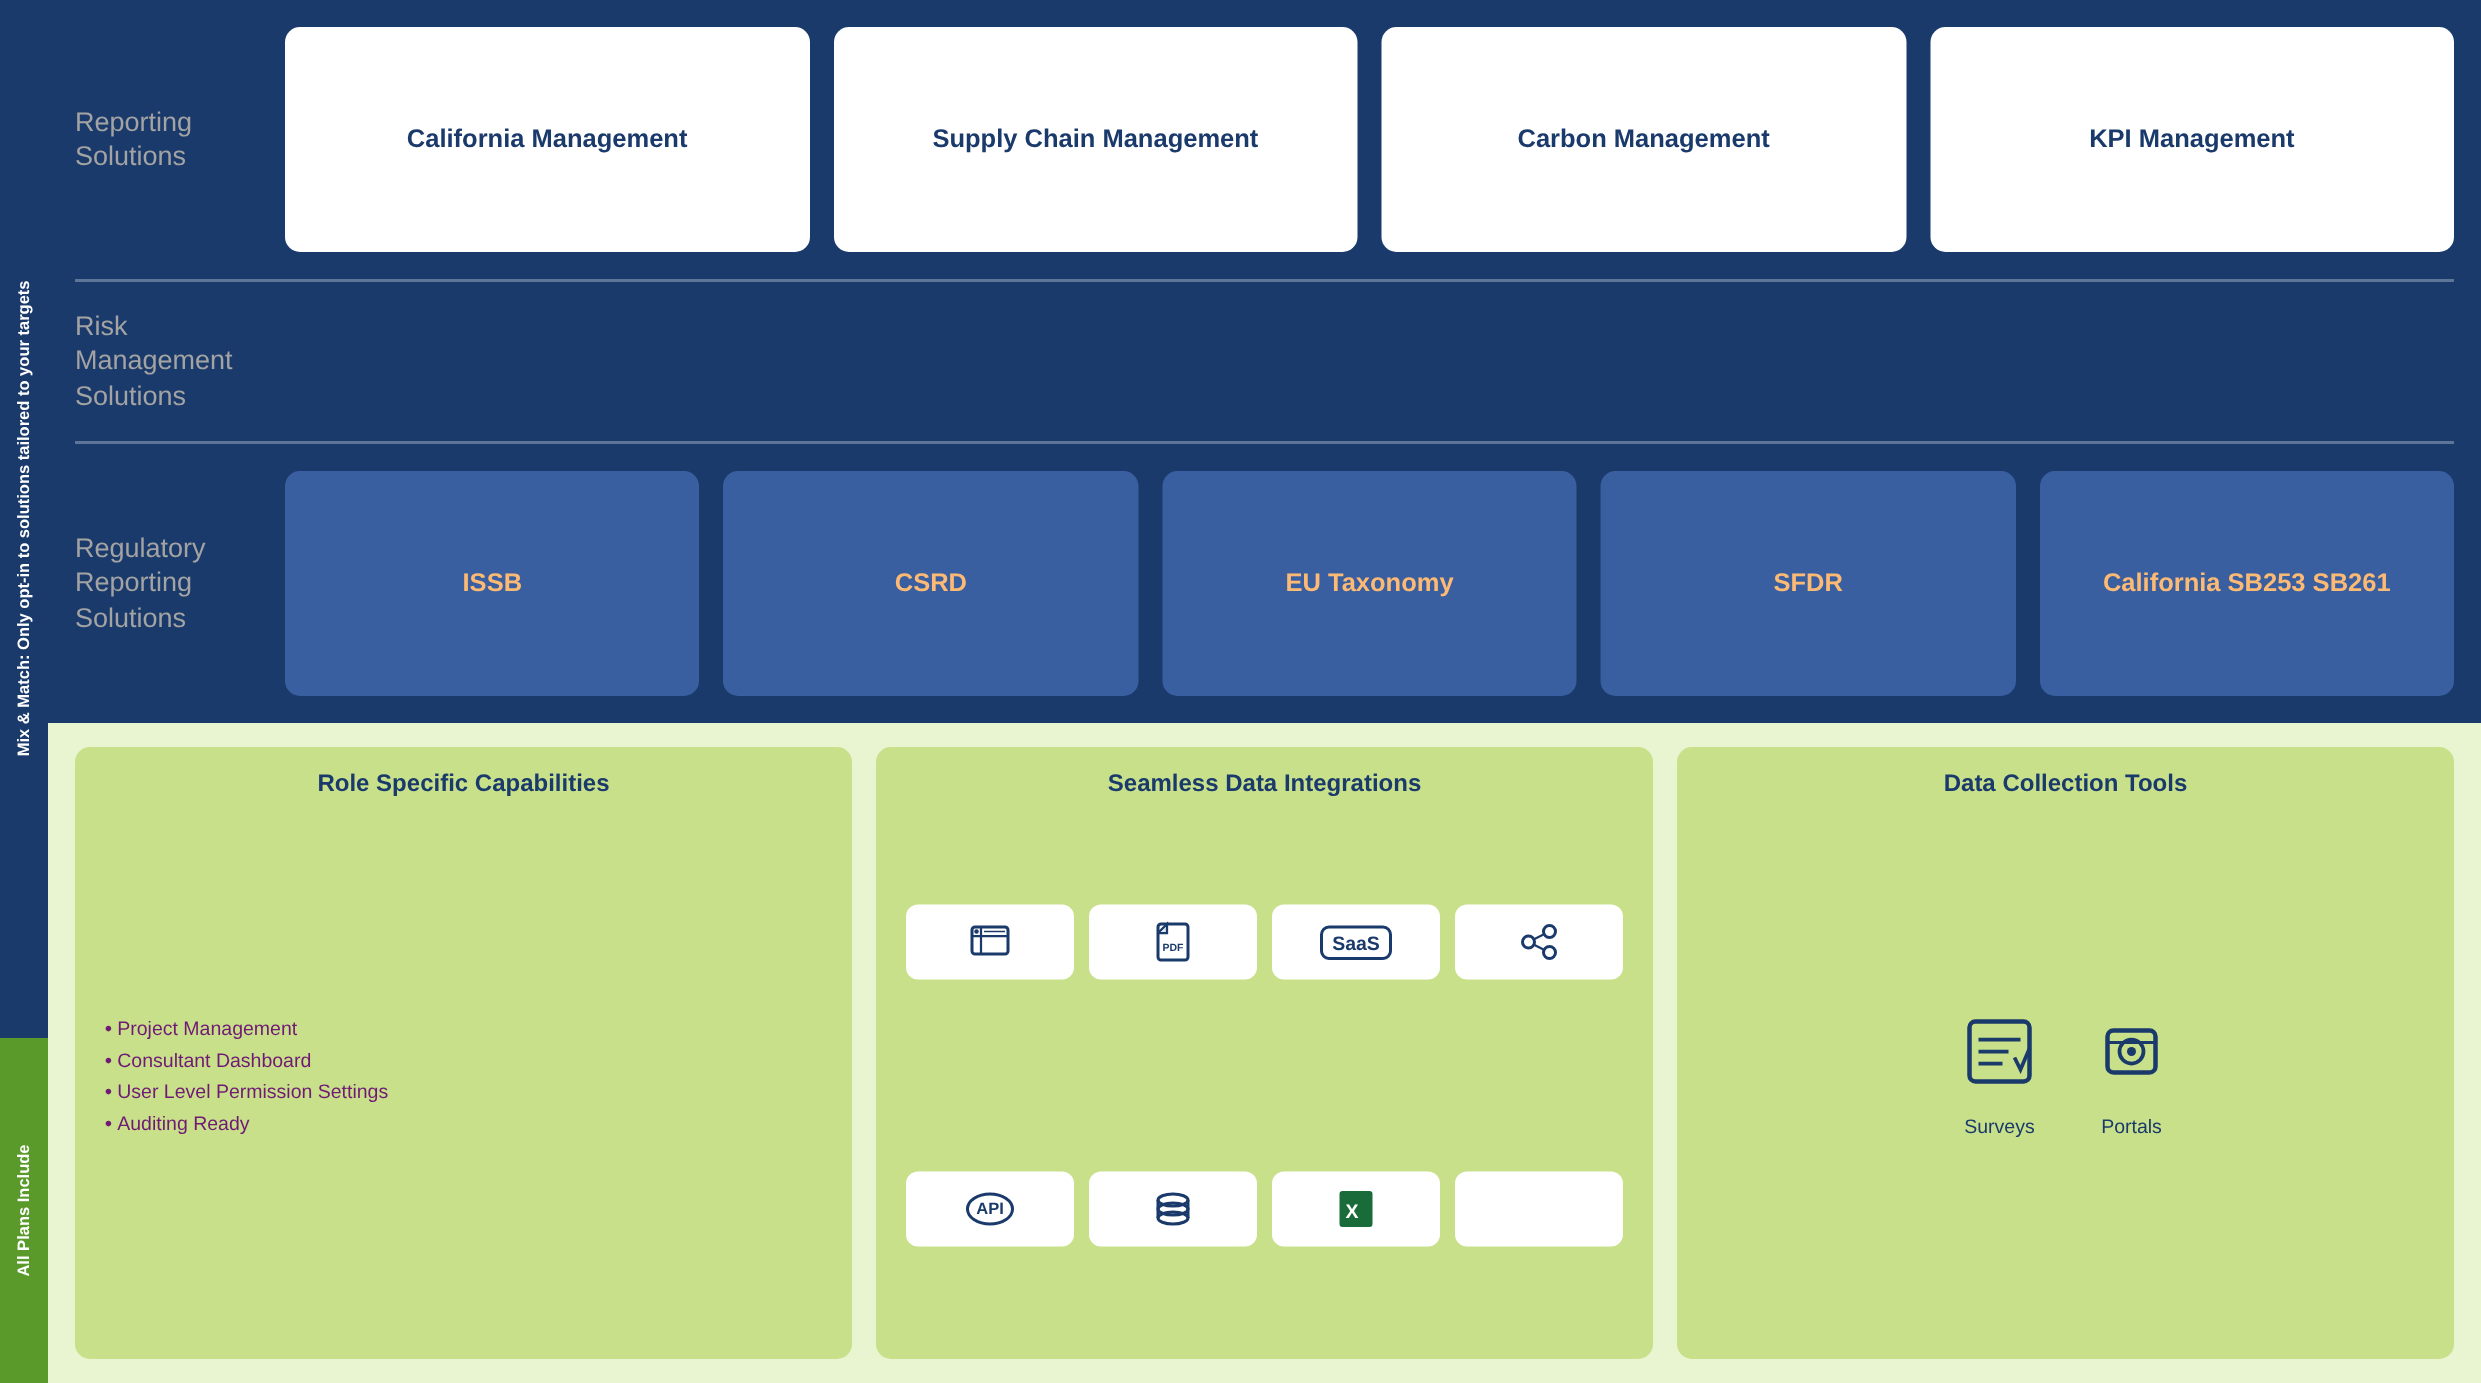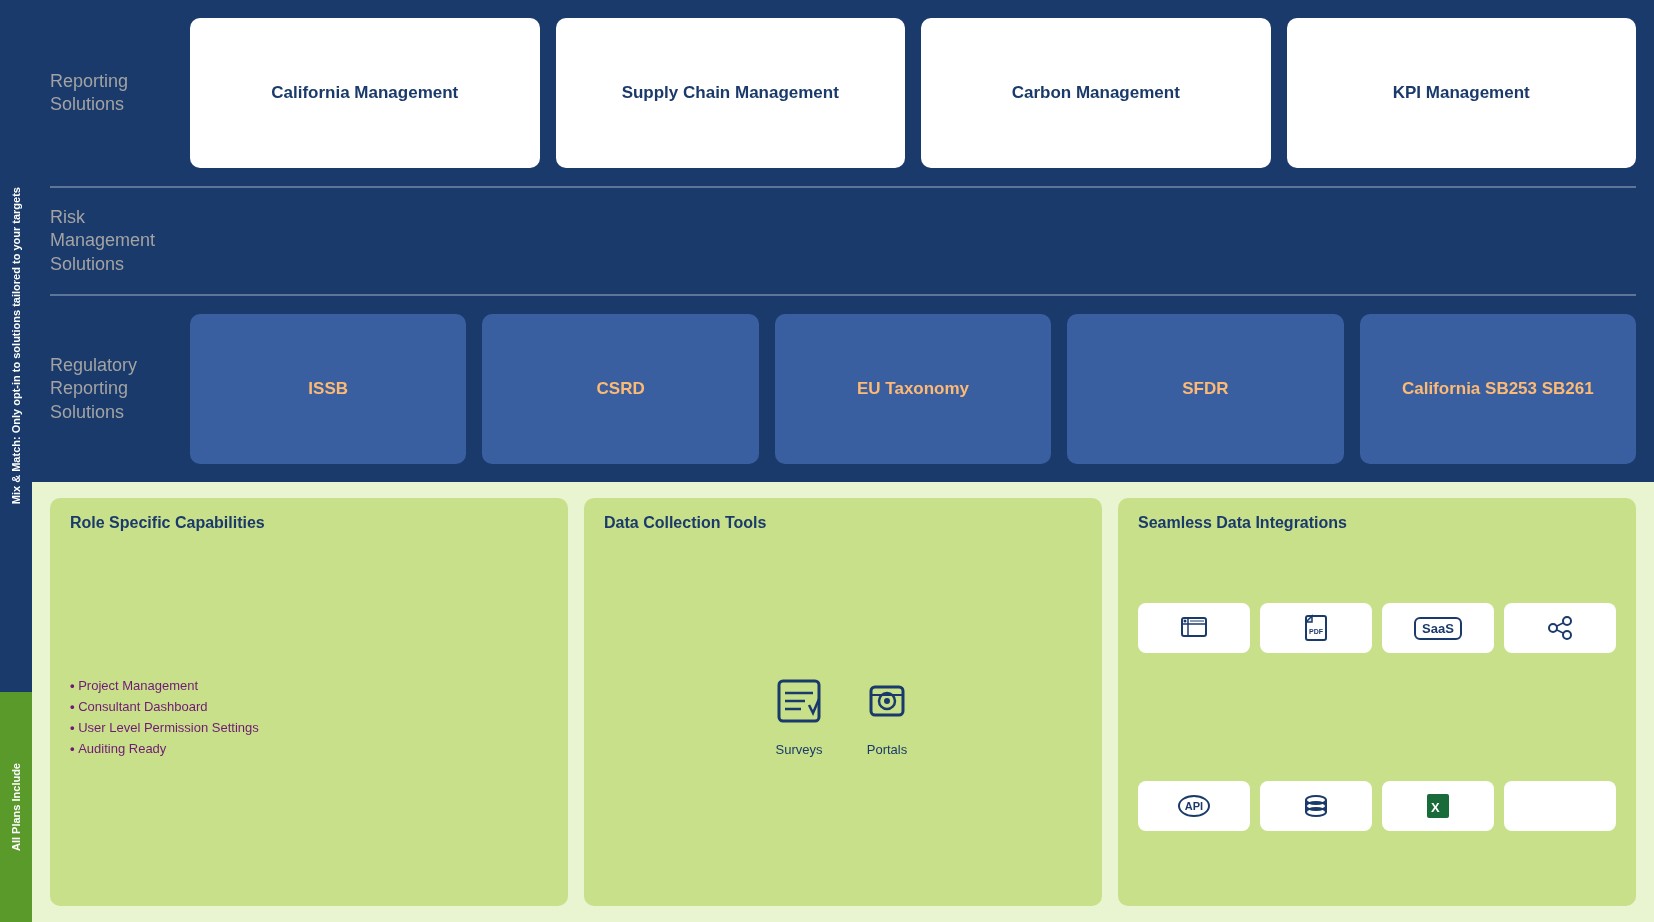--- a/index.html
+++ b/index.html
@@ -136,20 +136,21 @@
       border-radius: 10px;
       display: flex;
       flex-direction: column;
       padding: 16px 20px;
     }
     .green-card-title {
       font-size: 16px;
       font-weight: 600;
       color: #1a3a6b;
       margin-bottom: 12px;
+      text-align: center;
     }
     .green-card-body {
       flex: 1;
       display: flex;
       flex-direction: column;
       justify-content: center;
     }
     .bullet-list {
       list-style: none;
       padding: 0;
@@ -287,20 +288,78 @@
 
       <div class="green-card">
         <div class="green-card-title">Role Specific Capabilities</div>
         <div class="green-card-body">
           <ul class="bullet-list">
             <li>Project Management</li>
             <li>Consultant Dashboard</li>
             <li>User Level Permission Settings</li>
             <li>Auditing Ready</li>
           </ul>
+        </div>
+      </div>
+
+      <div class="green-card">
+        <div class="green-card-title">Seamless Data Integrations</div>
+        <div class="green-card-body">
+          <div class="integrations-grid">
+
+            <div class="integration-item">
+              <svg width="28" height="28" viewBox="0 0 28 28" fill="none">
+                <rect x="2" y="4" width="24" height="18" rx="2" stroke="#1a3a6b" stroke-width="2" fill="none"></rect>
+                <line x1="2" y1="10" x2="26" y2="10" stroke="#1a3a6b" stroke-width="1.5"></line>
+                <line x1="8" y1="4" x2="8" y2="22" stroke="#1a3a6b" stroke-width="1.5"></line>
+                <circle cx="5" cy="7" r="1.5" fill="#1a3a6b"></circle>
+                <line x1="10" y1="7" x2="24" y2="7" stroke="#1a3a6b" stroke-width="1"></line>
+              </svg>
+            </div>
+            <div class="integration-item">
+              <svg width="28" height="28" viewBox="0 0 28 28" fill="none">
+                <rect x="4" y="2" width="20" height="24" rx="2" stroke="#1a3a6b" stroke-width="2" fill="none"></rect>
+                <polyline points="4,8 10,2 10,8 4,8" stroke="#1a3a6b" stroke-width="1.5" fill="#e0e8f0"></polyline>
+                <text x="7" y="20" font-size="7" fill="#1a3a6b" font-weight="bold">PDF</text>
+              </svg>
+            </div>
+            <div class="integration-item">
+              <span style="font-size:13px;font-weight:700;color:#1a3a6b;border:2px solid #1a3a6b;border-radius:6px;padding:2px 6px;">SaaS</span>
+            </div>
+            <div class="integration-item">
+              <svg width="28" height="28" viewBox="0 0 28 28" fill="none">
+                <circle cx="7" cy="14" r="4" stroke="#1a3a6b" stroke-width="2" fill="none"></circle>
+                <circle cx="21" cy="7" r="4" stroke="#1a3a6b" stroke-width="2" fill="none"></circle>
+                <circle cx="21" cy="21" r="4" stroke="#1a3a6b" stroke-width="2" fill="none"></circle>
+                <line x1="11" y1="12" x2="17" y2="9" stroke="#1a3a6b" stroke-width="1.5"></line>
+                <line x1="11" y1="16" x2="17" y2="19" stroke="#1a3a6b" stroke-width="1.5"></line>
+              </svg>
+            </div>
+
+            <div class="integration-item">
+              <span style="font-size:11px;font-weight:700;color:#1a3a6b;border:2px solid #1a3a6b;border-radius:50%;padding:3px 5px;">API</span>
+            </div>
+            <div class="integration-item">
+              <svg width="28" height="28" viewBox="0 0 28 28" fill="none">
+                <ellipse cx="14" cy="8" rx="10" ry="4" stroke="#1a3a6b" stroke-width="2" fill="none"></ellipse>
+                <line x1="4" y1="8" x2="4" y2="20" stroke="#1a3a6b" stroke-width="2"></line>
+                <line x1="24" y1="8" x2="24" y2="20" stroke="#1a3a6b" stroke-width="2"></line>
+                <ellipse cx="14" cy="14" rx="10" ry="4" stroke="#1a3a6b" stroke-width="2" fill="none"></ellipse>
+                <ellipse cx="14" cy="20" rx="10" ry="4" stroke="#1a3a6b" stroke-width="2" fill="none"></ellipse>
+              </svg>
+            </div>
+            <div class="integration-item">
+              <svg width="28" height="28" viewBox="0 0 28 28" fill="none">
+                <rect x="3" y="2" width="22" height="24" rx="2" fill="#1a6b3a"></rect>
+                <text x="7" y="20" font-size="13" fill="white" font-weight="bold">X</text>
+              </svg>
+            </div>
+            <div class="integration-item">
+            </div>
+          </div>
         </div>
       </div>
 
       <div class="green-card">
         <div class="green-card-title">Data Collection Tools</div>
         <div class="green-card-body">
           <div class="tools-row">
             <div class="tool-item">
               <div class="tool-icon">
                 <svg width="48" height="48" viewBox="0 0 48 48" fill="none">
@@ -321,74 +380,16 @@
                   <circle cx="24" cy="24" r="3" fill="#1a3a6b"></circle>
                   <line x1="8" y1="18" x2="40" y2="18" stroke="#1a3a6b" stroke-width="2"></line>
                 </svg>
               </div>
               <span class="tool-label">Portals</span>
             </div>
           </div>
         </div>
       </div>
 
-      <div class="green-card">
-        <div class="green-card-title">Seamless Data Integrations</div>
-        <div class="green-card-body">
-          <div class="integrations-grid">
-
-            <div class="integration-item">
-              <svg width="28" height="28" viewBox="0 0 28 28" fill="none">
-                <rect x="2" y="4" width="24" height="18" rx="2" stroke="#1a3a6b" stroke-width="2" fill="none"></rect>
-                <line x1="2" y1="10" x2="26" y2="10" stroke="#1a3a6b" stroke-width="1.5"></line>
-                <line x1="8" y1="4" x2="8" y2="22" stroke="#1a3a6b" stroke-width="1.5"></line>
-                <circle cx="5" cy="7" r="1.5" fill="#1a3a6b"></circle>
-                <line x1="10" y1="7" x2="24" y2="7" stroke="#1a3a6b" stroke-width="1"></line>
-              </svg>
-            </div>
-            <div class="integration-item">
-              <svg width="28" height="28" viewBox="0 0 28 28" fill="none">
-                <rect x="4" y="2" width="20" height="24" rx="2" stroke="#1a3a6b" stroke-width="2" fill="none"></rect>
-                <polyline points="4,8 10,2 10,8 4,8" stroke="#1a3a6b" stroke-width="1.5" fill="#e0e8f0"></polyline>
-                <text x="7" y="20" font-size="7" fill="#1a3a6b" font-weight="bold">PDF</text>
-              </svg>
-            </div>
-            <div class="integration-item">
-              <span style="font-size:13px;font-weight:700;color:#1a3a6b;border:2px solid #1a3a6b;border-radius:6px;padding:2px 6px;">SaaS</span>
-            </div>
-            <div class="integration-item">
-              <svg width="28" height="28" viewBox="0 0 28 28" fill="none">
-                <circle cx="7" cy="14" r="4" stroke="#1a3a6b" stroke-width="2" fill="none"></circle>
-                <circle cx="21" cy="7" r="4" stroke="#1a3a6b" stroke-width="2" fill="none"></circle>
-                <circle cx="21" cy="21" r="4" stroke="#1a3a6b" stroke-width="2" fill="none"></circle>
-                <line x1="11" y1="12" x2="17" y2="9" stroke="#1a3a6b" stroke-width="1.5"></line>
-                <line x1="11" y1="16" x2="17" y2="19" stroke="#1a3a6b" stroke-width="1.5"></line>
-              </svg>
-            </div>
-
-            <div class="integration-item">
-              <span style="font-size:11px;font-weight:700;color:#1a3a6b;border:2px solid #1a3a6b;border-radius:50%;padding:3px 5px;">API</span>
-            </div>
-            <div class="integration-item">
-              <svg width="28" height="28" viewBox="0 0 28 28" fill="none">
-                <ellipse cx="14" cy="8" rx="10" ry="4" stroke="#1a3a6b" stroke-width="2" fill="none"></ellipse>
-                <line x1="4" y1="8" x2="4" y2="20" stroke="#1a3a6b" stroke-width="2"></line>
-                <line x1="24" y1="8" x2="24" y2="20" stroke="#1a3a6b" stroke-width="2"></line>
-                <ellipse cx="14" cy="14" rx="10" ry="4" stroke="#1a3a6b" stroke-width="2" fill="none"></ellipse>
-                <ellipse cx="14" cy="20" rx="10" ry="4" stroke="#1a3a6b" stroke-width="2" fill="none"></ellipse>
-              </svg>
-            </div>
-            <div class="integration-item">
-              <svg width="28" height="28" viewBox="0 0 28 28" fill="none">
-                <rect x="3" y="2" width="22" height="24" rx="2" fill="#1a6b3a"></rect>
-                <text x="7" y="20" font-size="13" fill="white" font-weight="bold">X</text>
-              </svg>
-            </div>
-            <div class="integration-item">
-            </div>
-          </div>
-        </div>
-      </div>
-
     </div>
 
   </div>
 </div>
 
 </body></html>

